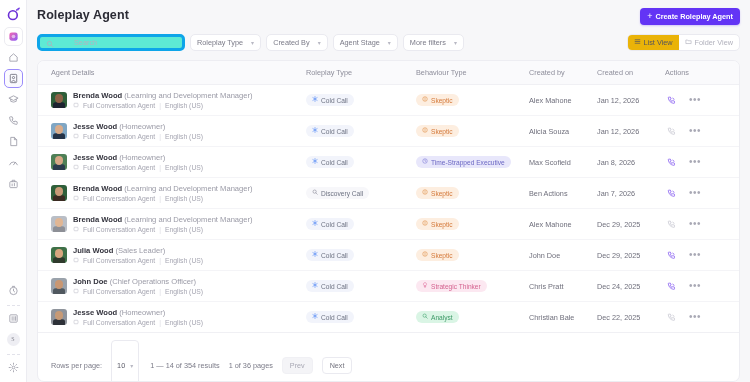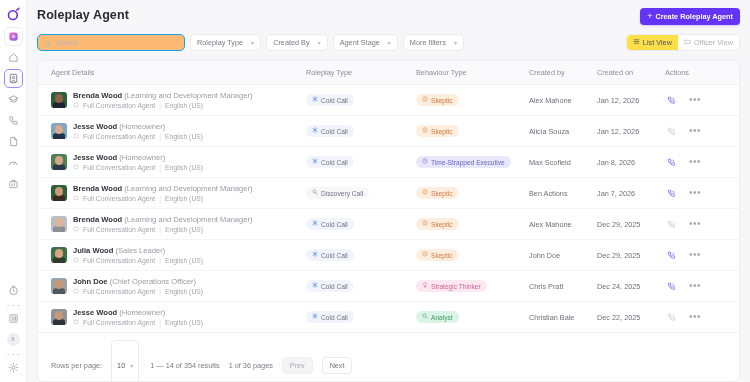--- a/index.html
+++ b/index.html
@@ -77,22 +77,22 @@
   }
   .create-btn .plus { font-size: 9px; font-weight: normal; line-height: 1; }
 
   
   .filter-bar {
     display: flex; align-items: center; gap: 5px;
     margin-top: 9px;
   }
   .search-box {
     flex: 0 0 148px; height: 17px;
-    background: #fdba74; border: 1px solid #0ea5e9; border-radius: 5px;
-    display: flex; align-items: center; gap: 3px;
+    background: #5eead4; border: 3px solid #0ea5e9; border-radius: 5px;
+    display: flex; align-items: center; gap: 20px;
     padding: 0 6px;
   }
   .search-box input {
     border: none; outline: none; flex: 1;
     font-size: 7.3px; color: #6b6b78;
     font-family: "Liberation Sans", sans-serif;
     background: transparent;
   }
   .search-box input::placeholder { color: #b4b4bf; }
   .sel {
@@ -109,21 +109,21 @@
     border: 1px solid #eaeaf0; border-radius: 5px;
     height: 17px; overflow: hidden;
   }
   .vt-btn {
     display: flex; align-items: center; gap: 3px;
     padding: 0 6px; font-size: 7.3px; color: #b1b1bc;
     cursor: pointer; background: transparent; border: none;
     font-family: "Liberation Sans", sans-serif;
     height: 100%;
   }
-  .vt-btn.active { background: #fde047; color: #54545f; }
+  .vt-btn.active { background: #eab308; color: #54545f; }
 
   
   .card {
     margin-top: 9px;
     background: #fff;
     border: 1px solid #ededf2;
     border-radius: 7px;
     flex: 1;
     display: flex; flex-direction: column;
     overflow: hidden;
@@ -359,21 +359,21 @@
             </svg>
           </span>
           <span>List View</span>
         </button>
         <button class="vt-btn">
           <span>
             <svg width="7" height="7" viewBox="0 0 24 24" fill="none" stroke="currentColor" stroke-width="2.2">
               <path d="M3 7 h6 l2 2.5 h10 V19 H3 Z" stroke-linejoin="round"></path>
             </svg>
           </span>
-          <span>Officer View</span>
+          <span>Folder View</span>
         </button>
       </div>
     </div>
 
     <div class="card">
       <table>
         <thead>
           <tr>
             <th class="c-agent">Agent Details</th>
             <th class="c-rtype">Roleplay Type</th>

